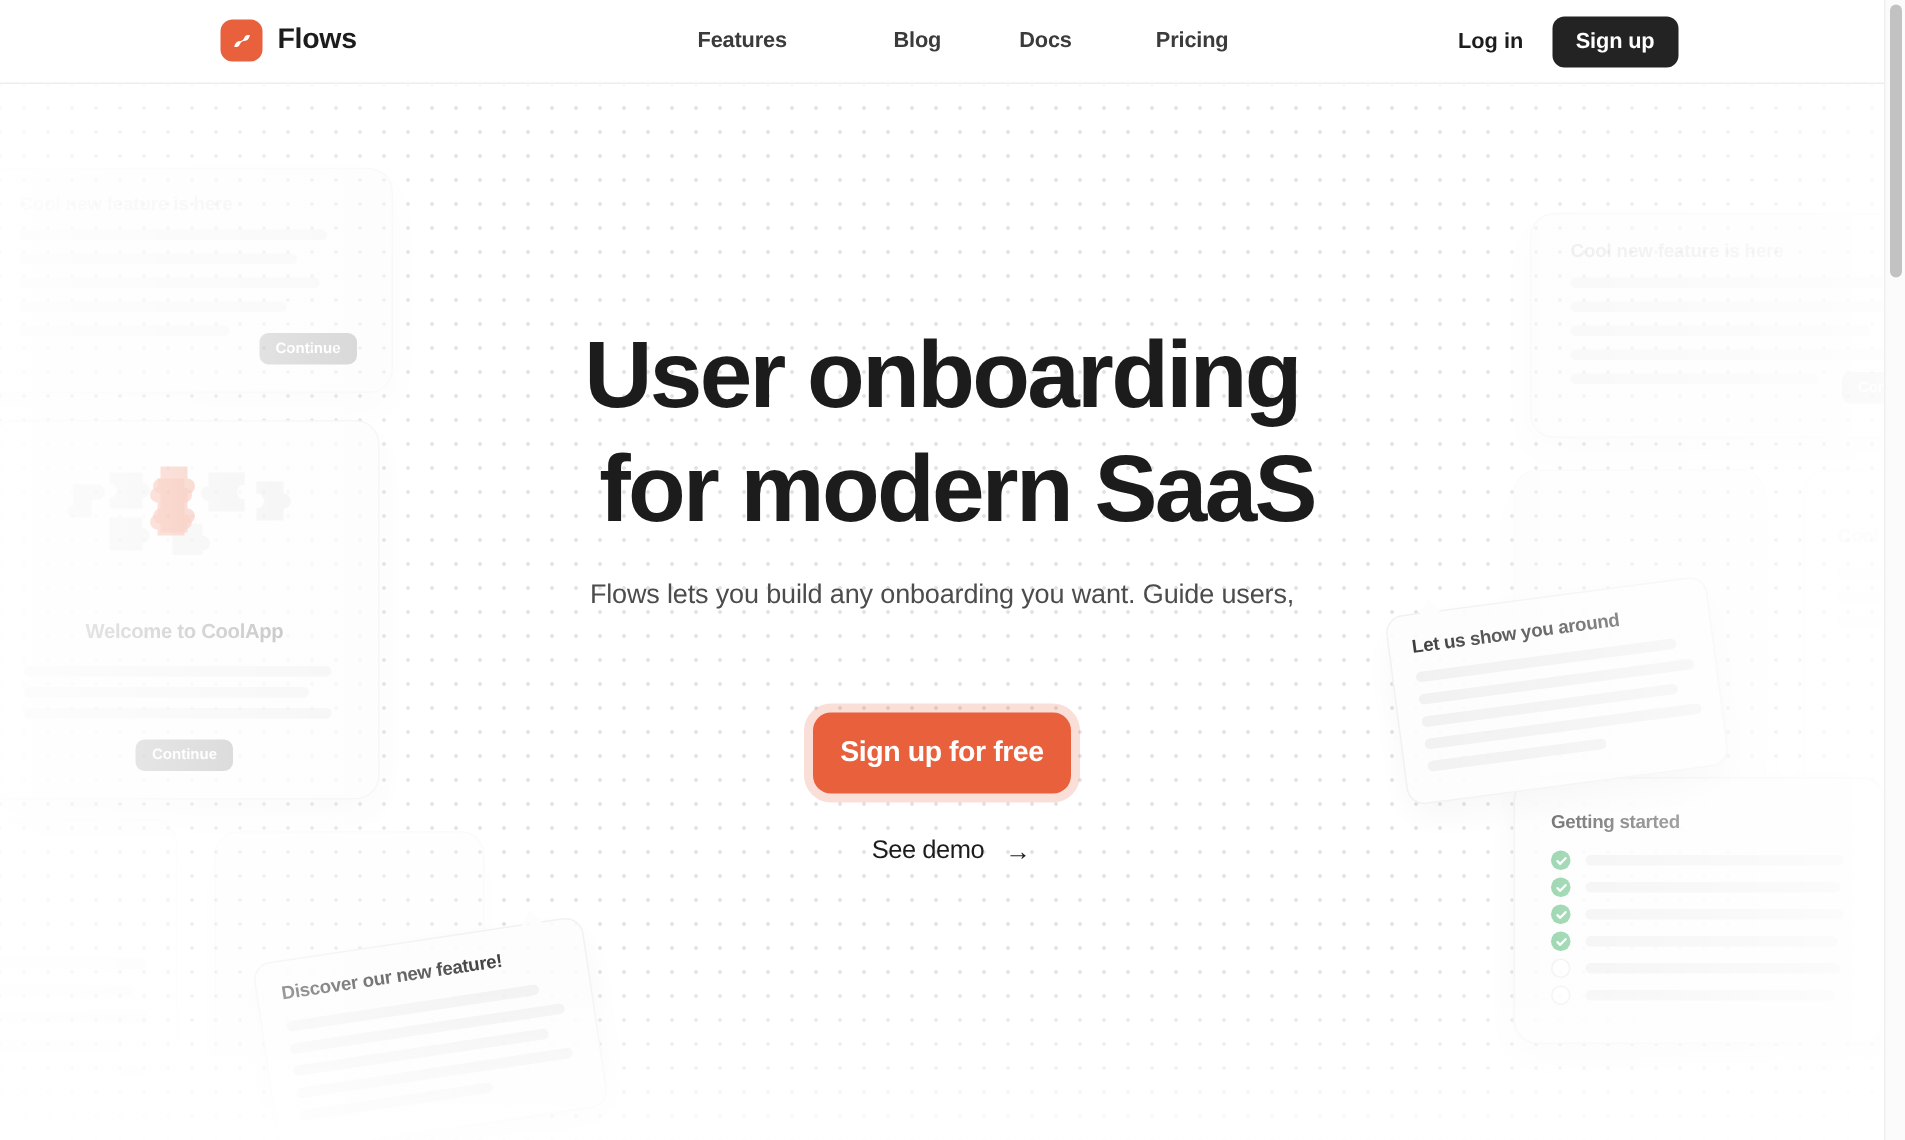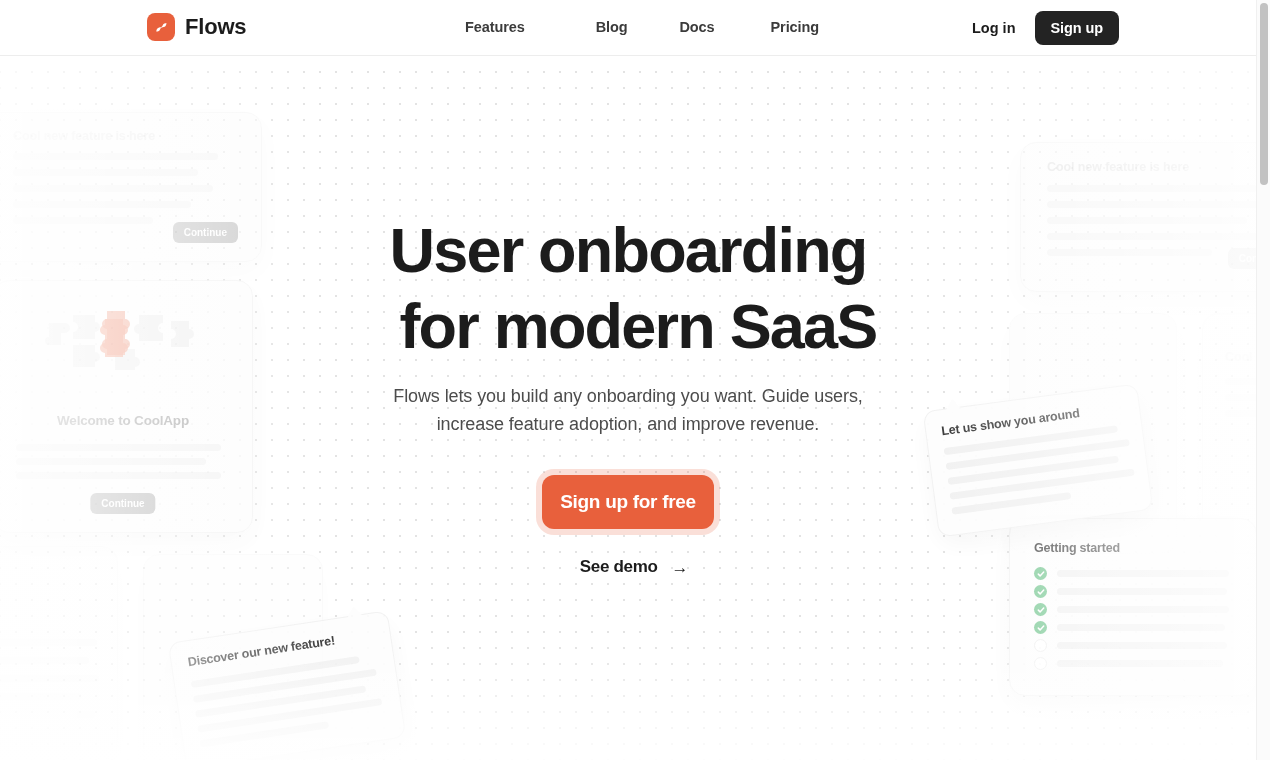--- a/index.html
+++ b/index.html
@@ -46,21 +46,21 @@
     width: 28px; height: 28px;
     border-radius: 8px;
     background: #e8603c;
     display: flex;
     align-items: center;
     justify-content: center;
     flex: none;
   }
   .brand-mark svg { display: block; }
   .brand-name {
-    font-size: 22px;
+    font-size: 19px;
     font-weight: bold;
     color: #1c1c1c;
     letter-spacing: -0.2px;
     line-height: 28px;
   }
 
   .nav {
     position: absolute;
     left: 465px;
     top: 19px;
@@ -458,21 +458,21 @@
     left: 0; top: 500px;
     width: 1256px;
     display: flex;
     justify-content: center;
   }
   .demo-link {
     display: inline-flex;
     align-items: center;
     gap: 14px;
     font-size: 17px;
-    font-weight: bold;
+    font-weight: normal;
     color: #1c1c1c;
     text-decoration: none;
     letter-spacing: -0.3px;
     cursor: pointer;
     white-space: nowrap;
     margin-left: 12px;
   }
   .demo-arrow { font-size: 17px; line-height: 1; }
 
   
@@ -665,21 +665,20 @@
 
     <div class="hero-content">
 
       <h1 class="headline">
         <span>User onboarding</span>
         <span class="l2">for modern SaaS</span>
       </h1>
 
       <p class="subhead">
         <span>Flows lets you build any onboarding you want. Guide users,</span>
-        <span class="s2">increase feature adoption, and improve revenue.</span>
       </p>
 
       <div class="cta-wrap">
         <button class="cta-btn">Sign up for free</button>
       </div>
 
       <div class="demo-wrap">
         <a href="#" class="demo-link">
           <span>See demo</span>
           <span class="demo-arrow">→</span>

